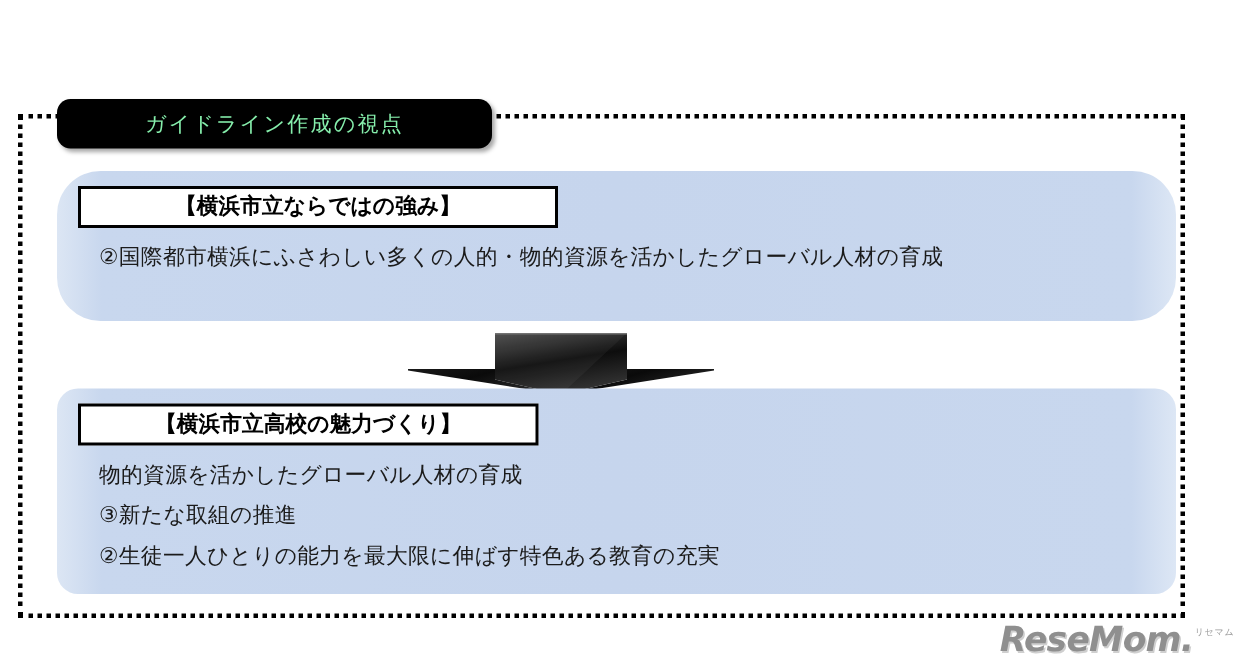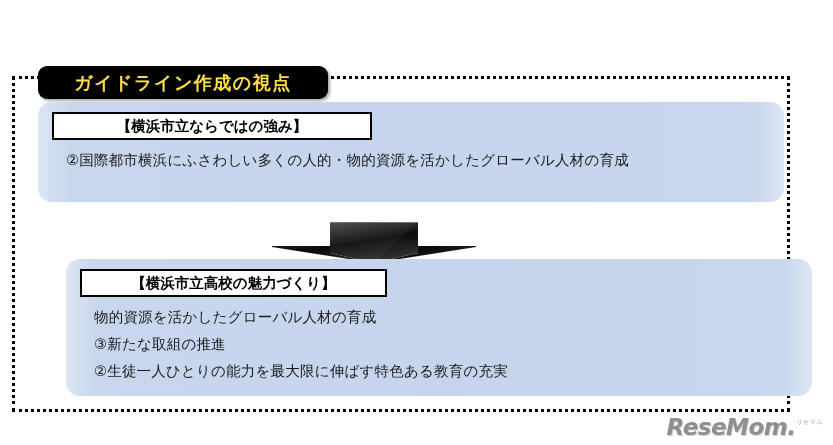--- a/index.html
+++ b/index.html
@@ -45,40 +45,40 @@
     width: 290px;
     height: 33px;
     background: #000000;
     border-radius: 9px;
     display: flex;
     align-items: center;
     justify-content: center;
     box-shadow: 2px 2px 3px rgba(0,0,0,0.35);
   }
   .title-banner .banner-text {
-    color: #fde047;
-    font-size: 18px;
-    font-weight: bold;
+    color: #86efac;
+    font-size: 14px;
+    font-weight: normal;
     letter-spacing: 1.5px;
     white-space: nowrap;
     line-height: 1;
   }
 
   
   .panel {
     position: absolute;
     left: 38px;
     width: 746px;
     border-radius: 14px;
     background: linear-gradient(to right,
                 #dce6f4 0%, #c8d7ee 4%, #c6d5ed 50%, #c8d7ee 96%, #dde7f5 100%);
     box-sizing: border-box;
   }
-  .panel-1 { top: 102px; height: 100px; }
-  .panel-2 { top: 259px; height: 137px; margin-left: 28px; }
+  .panel-1 { top: 114px; height: 100px; border-radius: 29px; }
+  .panel-2 { top: 259px; height: 137px; }
 
   
   .panel-heading {
     position: absolute;
     top: 10px;
     left: 14px;
     height: 28px;
     background: #ffffff;
     border: 2px solid #000000;
     box-sizing: border-box;

